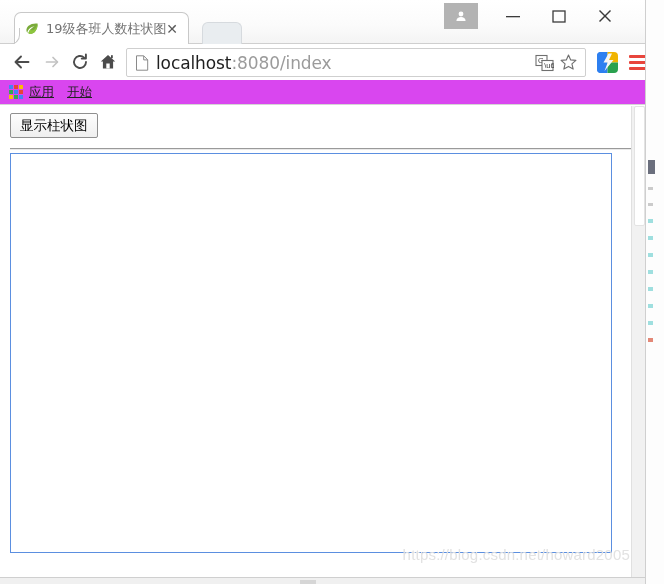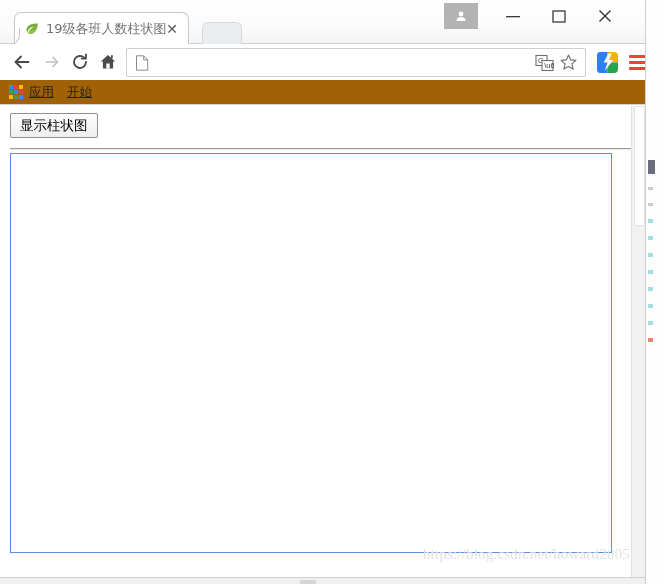--- a/index.html
+++ b/index.html
@@ -259,21 +259,21 @@
     border-radius: 1px;
   }
 
   
   .bookmarks {
     position: absolute;
     top: 80px;
     left: 0;
     width: 646px;
     height: 25px;
-    background: #a16207;
+    background: #d946ef;
     border-bottom: 1px solid #d4d4d4;
     box-sizing: border-box;
     display: flex;
     align-items: center;
   }
   .apps-icon {
     margin-left: 9px;
     margin-right: 6px;
     width: 14px;
     height: 14px;
@@ -344,21 +344,21 @@
     background: #ffffff;
     box-sizing: border-box;
   }
   .watermark {
     position: absolute;
     right: 8px;
     bottom: 14px;
     font-size: 15px;
     color: #e2e2e2;
     white-space: nowrap;
-    font-family: Liberation Serif, serif;
+    font-family: Liberation Sans, sans-serif;
     letter-spacing: 0.2px;
     margin-left: 18px;
   }
 
   
   .page-scrollbar {
     position: absolute;
     top: 106px;
     right: 18px;
     width: 15px;
@@ -476,20 +476,21 @@
       </svg>
     </div>
 
     <div class="omnibox">
       <span class="omnibox-pageicon">
         <svg width="14" height="16" viewBox="0 0 14 16">
           <path d="M1.5 0.8h7.2l4 4v10.4h-11.2z" fill="#ffffff" stroke="#8a8a8a" stroke-width="1"></path>
           <path d="M8.7 0.9v4h4" fill="none" stroke="#8a8a8a" stroke-width="1"></path>
         </svg>
       </span>
+      <span class="url-text"><span class="url-host">localhost</span><span>:8080/index</span></span>
 
       <span class="omni-right">
         <span class="omni-icon">
           <svg width="19" height="18" viewBox="0 0 19 18">
             <rect x="1" y="1.5" width="11" height="10" fill="#ffffff" stroke="#6f6f6f" stroke-width="1.1"></rect>
             <text x="3" y="9.3" font-size="7.5" fill="#3b3b3b" font-family="Liberation Sans, sans-serif">G</text>
             <rect x="7" y="6.5" width="11" height="10" fill="#ffffff" stroke="#6f6f6f" stroke-width="1.1"></rect>
             <text x="9.2" y="14.3" font-size="7.5" fill="#3b3b3b" font-family="Liberation Sans, sans-serif">\u6587</text>
           </svg>
         </span>

